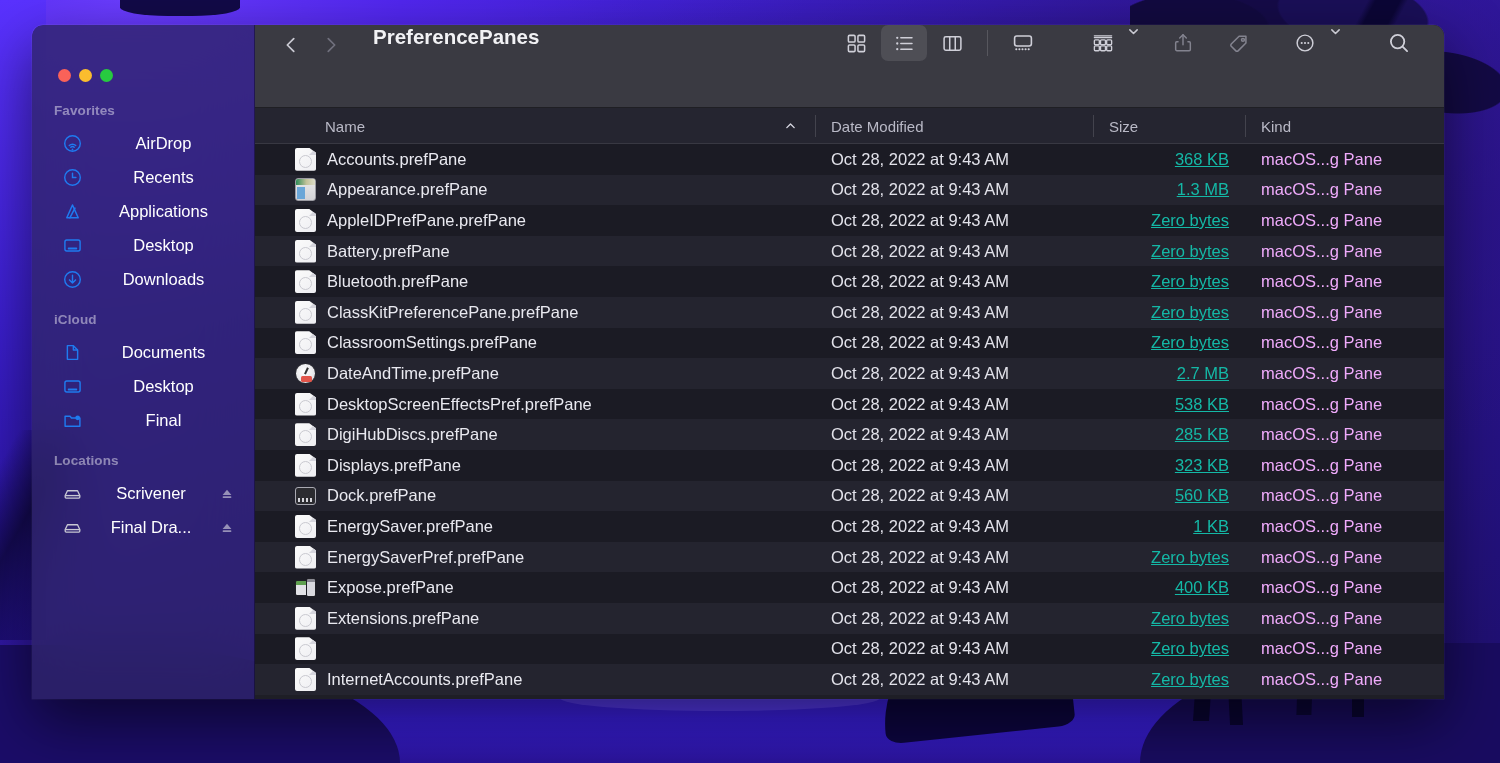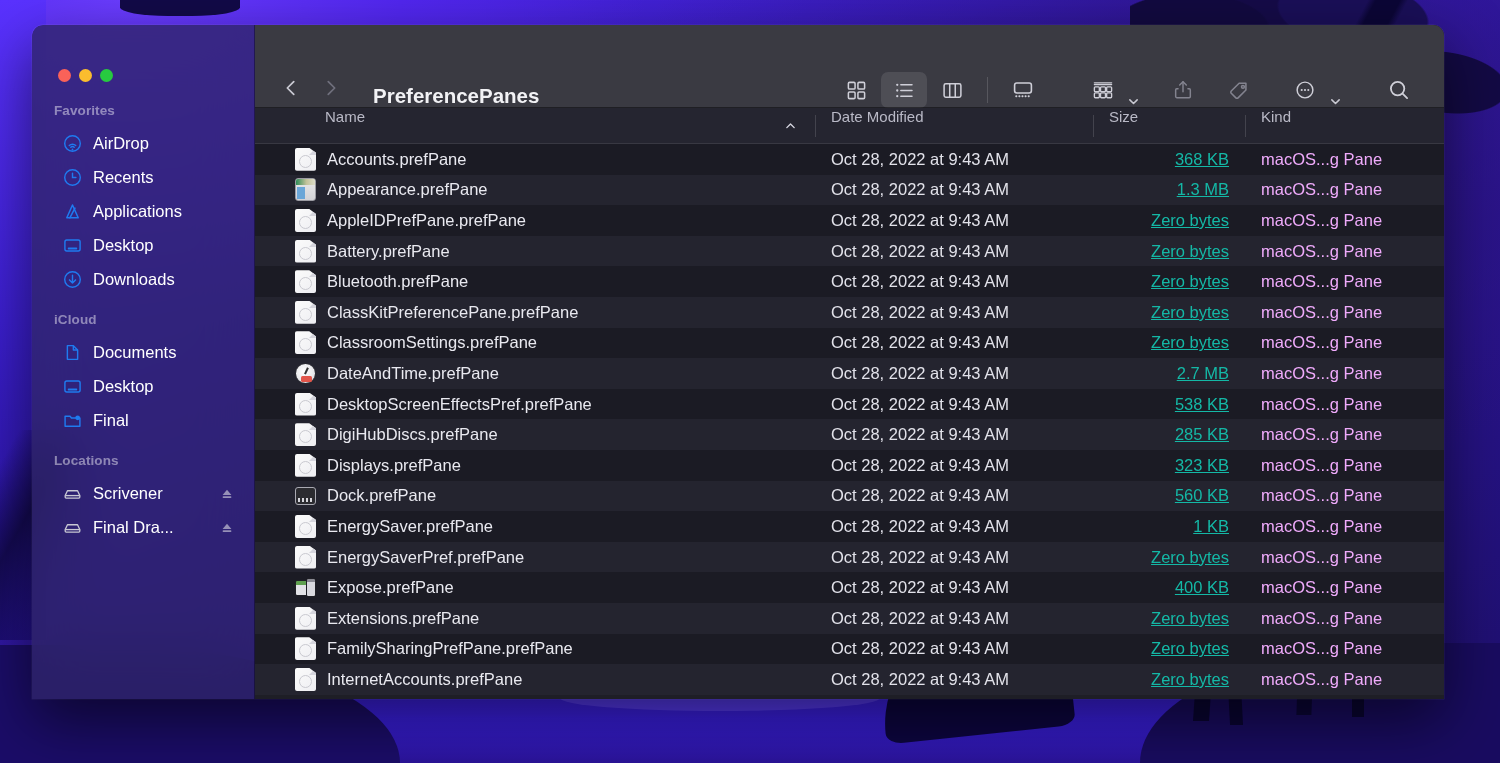--- a/index.html
+++ b/index.html
@@ -131,36 +131,36 @@
     display: flex; align-items: center;
     height: 31px; padding: 0 12px 0 22px;
     gap: 11px; font-size: 16.5px; color: #fff;
     border-radius: 6px; margin: 3px 9px;
     white-space: nowrap;
   }
   .sb-item .ico {
     width: 19px; height: 19px; flex: 0 0 19px;
     display: flex; align-items: center; justify-content: center;
   }
-  .sb-item .lbl { flex: 1 1 auto; overflow: hidden; text-overflow: ellipsis; }
+  .sb-item .lbl { flex: 1 1 auto; overflow: hidden; text-overflow: ellipsis; text-align: center; }
   .eject { width: 14px; height: 14px; opacity: .62; flex: 0 0 14px; }
 
   
   #content {
     flex: 1 1 auto;
     display: flex; flex-direction: column;
     background: #1e1e26;
     min-width: 0;
   }
 
   
   #toolbar {
     height: 83px; flex: 0 0 83px;
     background: #3a3a42;
-    display: flex; align-items: flex-end;
+    display: flex; align-items: flex-start;
     padding: 0 22px 0 16px;
     gap: 0;
     position: relative;
   }
   #toolbar::after {
     content:""; position:absolute; left:0; right:0; bottom:0; height:1px;
     background: rgba(0,0,0,.45);
   }
   .nav-btn {
     width: 40px; height: 40px;
@@ -193,21 +193,21 @@
     background: #252530;
     display: flex; align-items: center;
     color: #b9b9c6; font-size: 15px;
     position: relative;
   }
   #colhead::after {
     content:""; position:absolute; left:0; right:0; bottom:0; height:1px;
     background: rgba(255,255,255,.09);
   }
   .ch {
-    height: 100%; display: flex; align-items: flex-start;
+    height: 100%; display: flex; align-items: center;
     position: relative; padding-left: 16px;
   }
   .ch + .ch::before {
     content: ""; position: absolute; left: 0; top: 7px; bottom: 7px;
     width: 1px; background: rgba(255,255,255,.14);
   }
   .ch-name { width: 560px; flex: 0 0 560px; padding-left: 70px; }
   .ch-date { width: 278px; flex: 0 0 278px; }
   .ch-size { width: 152px; flex: 0 0 152px; }
   .ch-kind { flex: 1 1 auto; }
@@ -751,21 +751,20 @@
           <span class="nm">Extensions.prefPane</span>
         </div>
         <div class="c-date">Oct 28, 2022 at 9:43 AM</div>
         <div class="c-size">Zero bytes</div>
         <div class="c-kind">macOS...g Pane</div>
       </div>
 
       <div class="row even">
         <div class="c-name">
           <span class="fi fi-doc"></span>
-          <span class="nm">FamilySharingPrefPane.prefPane</span>
         </div>
         <div class="c-date">Oct 28, 2022 at 9:43 AM</div>
         <div class="c-size">Zero bytes</div>
         <div class="c-kind">macOS...g Pane</div>
       </div>
 
       <div class="row odd">
         <div class="c-name">
           <span class="fi fi-doc"></span>
           <span class="nm">InternetAccounts.prefPane</span>

